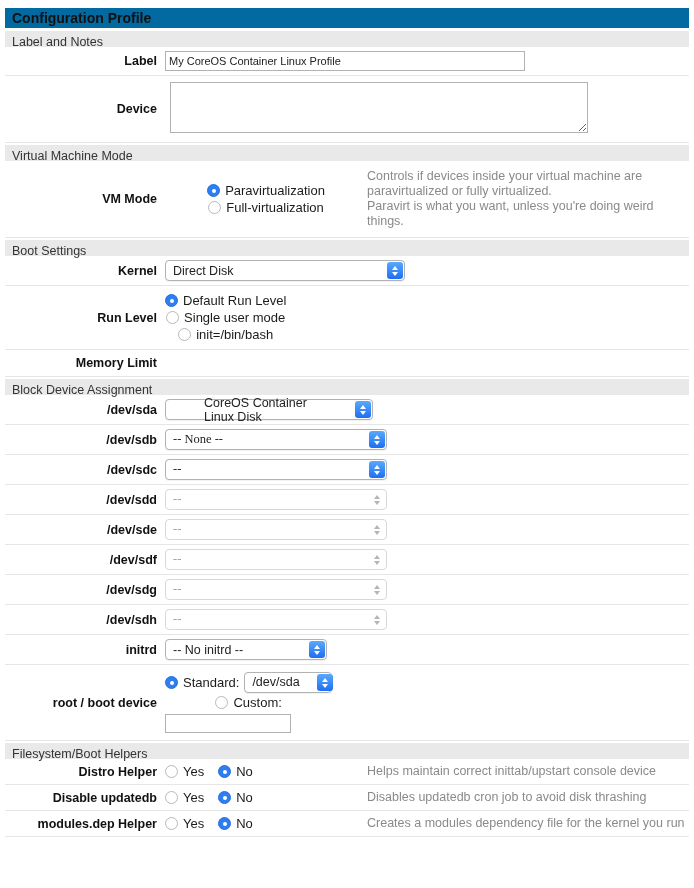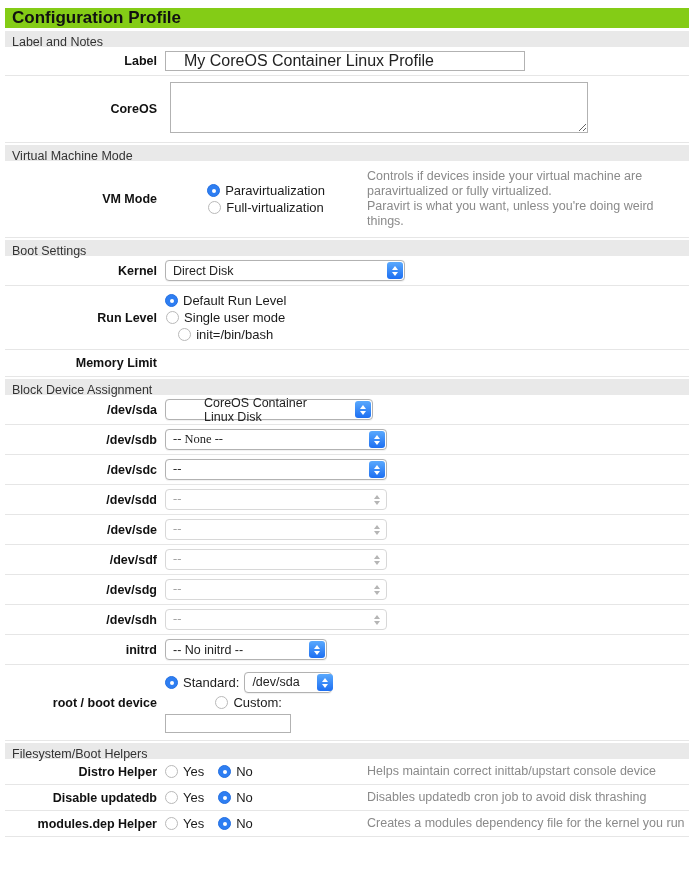--- a/index.html
+++ b/index.html
@@ -3,42 +3,42 @@
 <meta charset="utf-8">
 <style>
   * { box-sizing: border-box; }
   html,body { margin:0; padding:0; background:#fff; }
   .page {
     width:694px; height:888px; overflow:hidden; background:#fff;
     font-family:"Liberation Sans", sans-serif; font-size:13px; color:#1b1b1b;
     padding:8px 5px 0 5px;
   }
   .bar-main {
-    background:#84cc16; color:#111; font-weight:bold; font-size:17px;
+    background:#0369a1; color:#111; font-weight:bold; font-size:14px;
     height:20px; line-height:20px; padding:0 7px; margin-bottom:3px;
   }
   .bar-section {
     background:#e9e9e9; color:#333; font-size:12.5px;
     height:16px; line-height:22px; padding:0 7px; margin-top:2px;
   }
   .rows { border-bottom:1px solid #e6e6e6; }
   .rows .row + .row { border-top:1px solid #e6e6e6; }
   .row { display:flex; align-items:center; padding:4px 0; }
   .lbl {
     width:152px; flex:0 0 152px; text-align:right; font-weight:bold;
     color:#111; font-size:12.5px; line-height:14px;
   }
   .ctl { margin-left:8px; }
   .ctl-fixed { width:202px; flex:0 0 202px; }
   .help { color:#8a8a8a; font-size:12.5px; line-height:15px; }
 
   
   .text-input {
-    font-family:"Liberation Sans", sans-serif; font-size:16px; color:#222;
-    border:1px solid #b2b2b2; background:#fff; height:20px; padding:0 18px;
+    font-family:"Liberation Sans", sans-serif; font-size:11px; color:#222;
+    border:1px solid #b2b2b2; background:#fff; height:20px; padding:0 3px;
     outline:none;
   }
   .label-input { width:360px; }
   .mem-input { width:72px; height:19px; margin:0 4px; }
   .custom-input { width:126px; height:19px; margin-top:2px; }
   textarea.notes-textarea {
     font-family:"Liberation Sans", sans-serif; font-size:12.5px; color:#222;
     border:1px solid #b2b2b2; width:418px; height:51px; margin-left:5px;
     resize:both; outline:none; padding:2px 4px;
   }
@@ -96,21 +96,21 @@
 
   <div class="bar-section">Label and Notes</div>
   <div class="rows">
     <div class="row">
       <div class="lbl">Label</div>
       <div class="ctl">
         <input class="text-input label-input" value="My CoreOS Container Linux Profile" style="">
       </div>
     </div>
     <div class="row" style="padding:6px 0;">
-      <div class="lbl">CoreOS</div>
+      <div class="lbl">Device</div>
       <div class="ctl">
         <textarea class="notes-textarea" style=""></textarea>
       </div>
     </div>
   </div>
 
   <div class="bar-section">Virtual Machine Mode</div>
   <div class="rows">
     <div class="row" style="padding:8px 0;">
       <div class="lbl">VM Mode</div>

